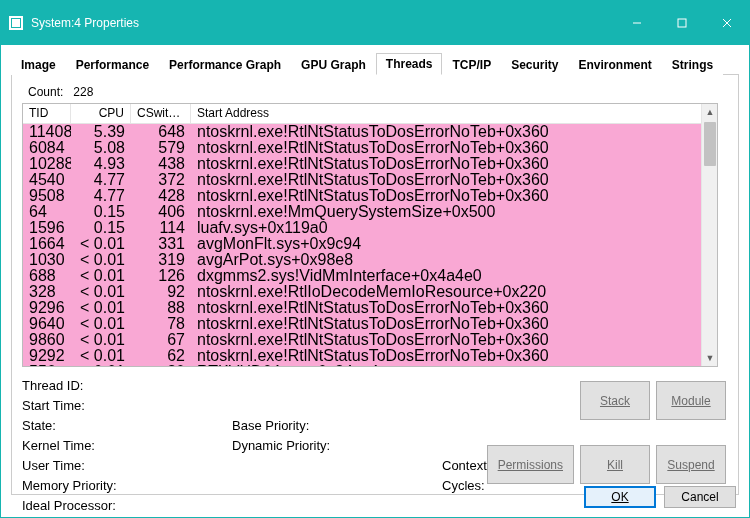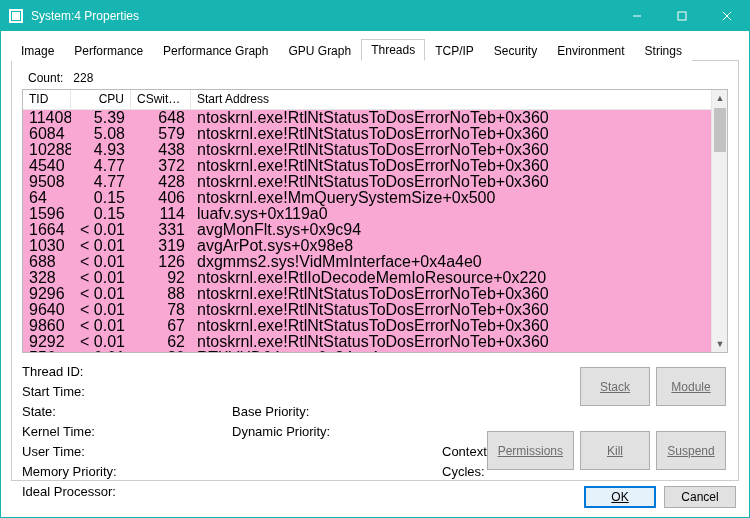--- a/index.html
+++ b/index.html
@@ -8,21 +8,21 @@
     font-family: "Segoe UI", Tahoma, sans-serif;
     font-size: 12px;
     background: #fff;
     color: #000;
     width: 750px;
     height: 518px;
     overflow: hidden;
     border: 1px solid #16b5b1;
   }
   .titlebar {
-    height: 30px;
+    height: 44px;
     background: #16b5b1;
     color: #fff;
     display: flex;
     align-items: center;
     padding-left: 8px;
   }
   .titlebar .icon {
     width: 14px; height: 14px;
     background: #fff;
     margin-right: 8px;
@@ -40,40 +40,41 @@
   }
   .titlebar .winbtn svg { stroke: #fff; }
   .content {
     padding: 8px 10px 10px 10px;
   }
   .tabs {
     display: flex;
     border-bottom: 1px solid #ccc;
     height: 22px;
     align-items: flex-end;
+    font-weight: bold;
   }
   .tab {
     padding: 3px 9px 3px 9px;
     font-size: 12px;
     border: 1px solid transparent;
     border-bottom: none;
     position: relative;
     top: 1px;
     background: #fff;
     cursor: default;
   }
   .tab.active {
     border-color: #ccc;
     border-bottom: 1px solid #fff;
     z-index: 2;
   }
   .tabpanel {
     border: 1px solid #ccc;
     border-top: none;
-    padding: 8px 10px 10px 10px;
+    padding: 8px 20px 10px 10px;
     height: 420px;
     position: relative;
   }
   .countrow { margin: 2px 0 4px 6px; }
   .countrow .lbl { display: inline-block; width: 42px; }
   .listwrap {
     border: 1px solid #bcbcbc;
     height: 264px;
     position: relative;
     overflow: hidden;

